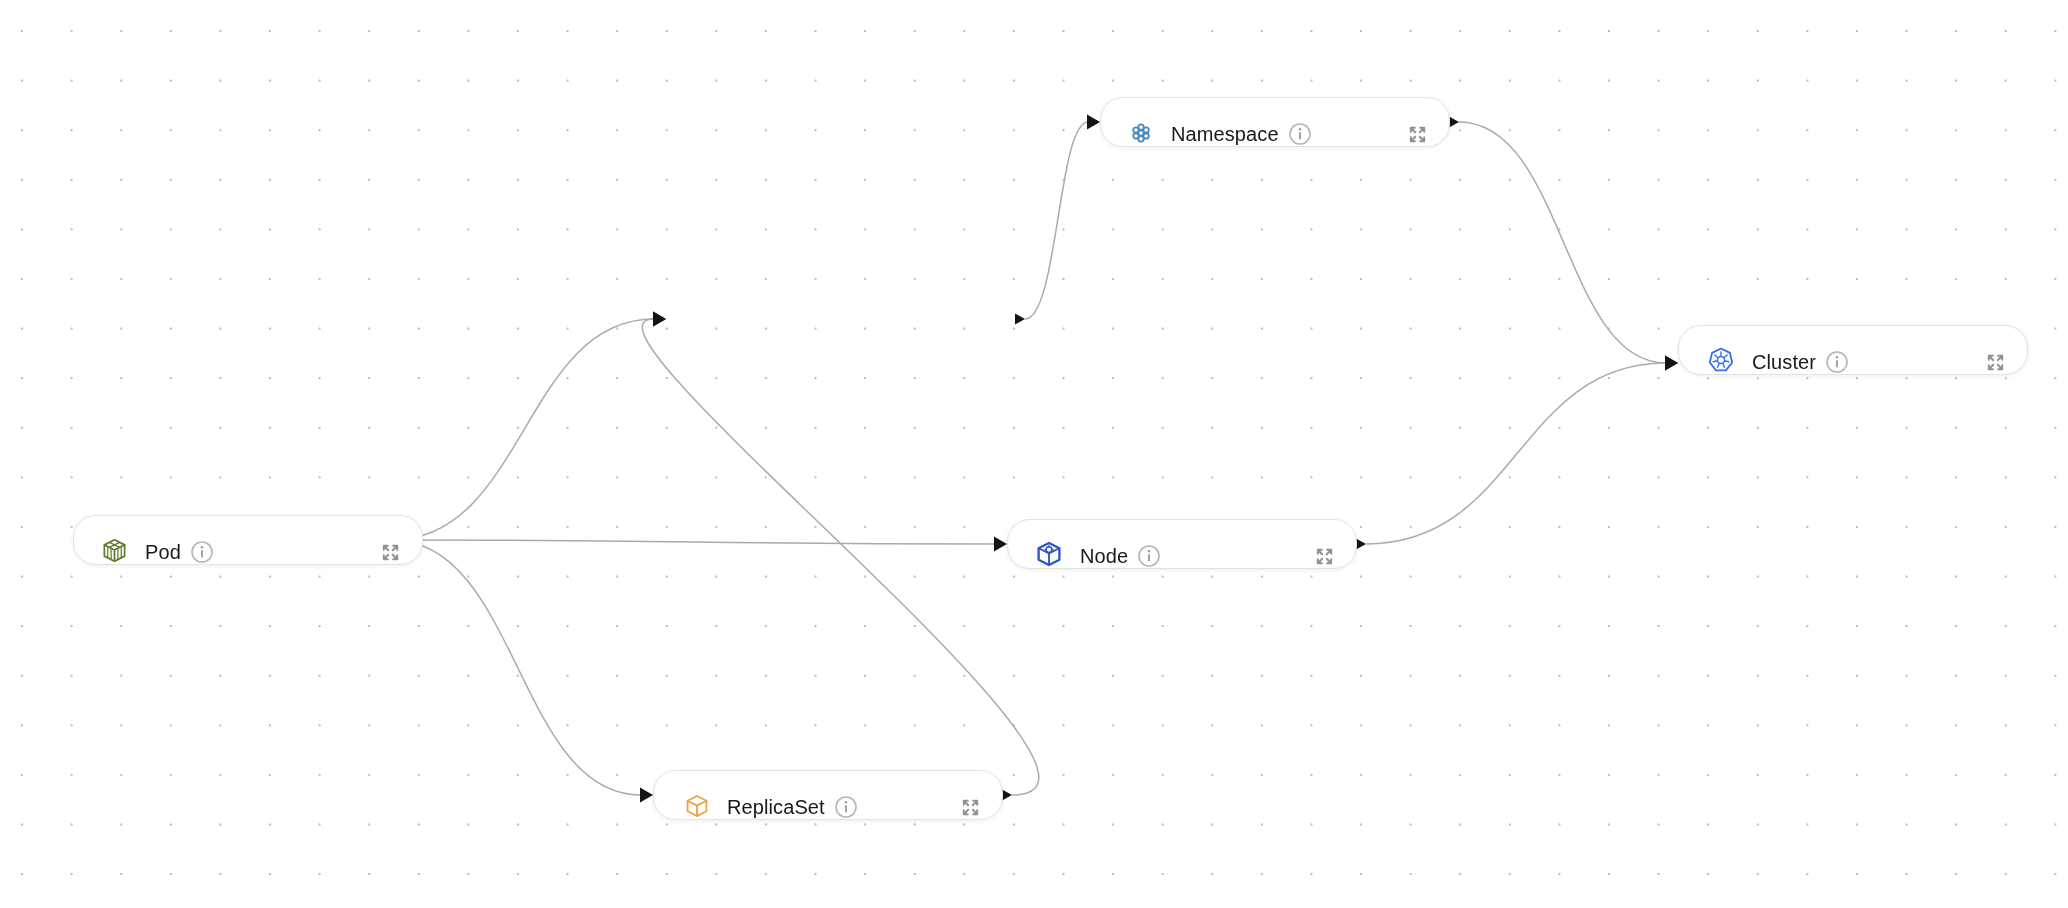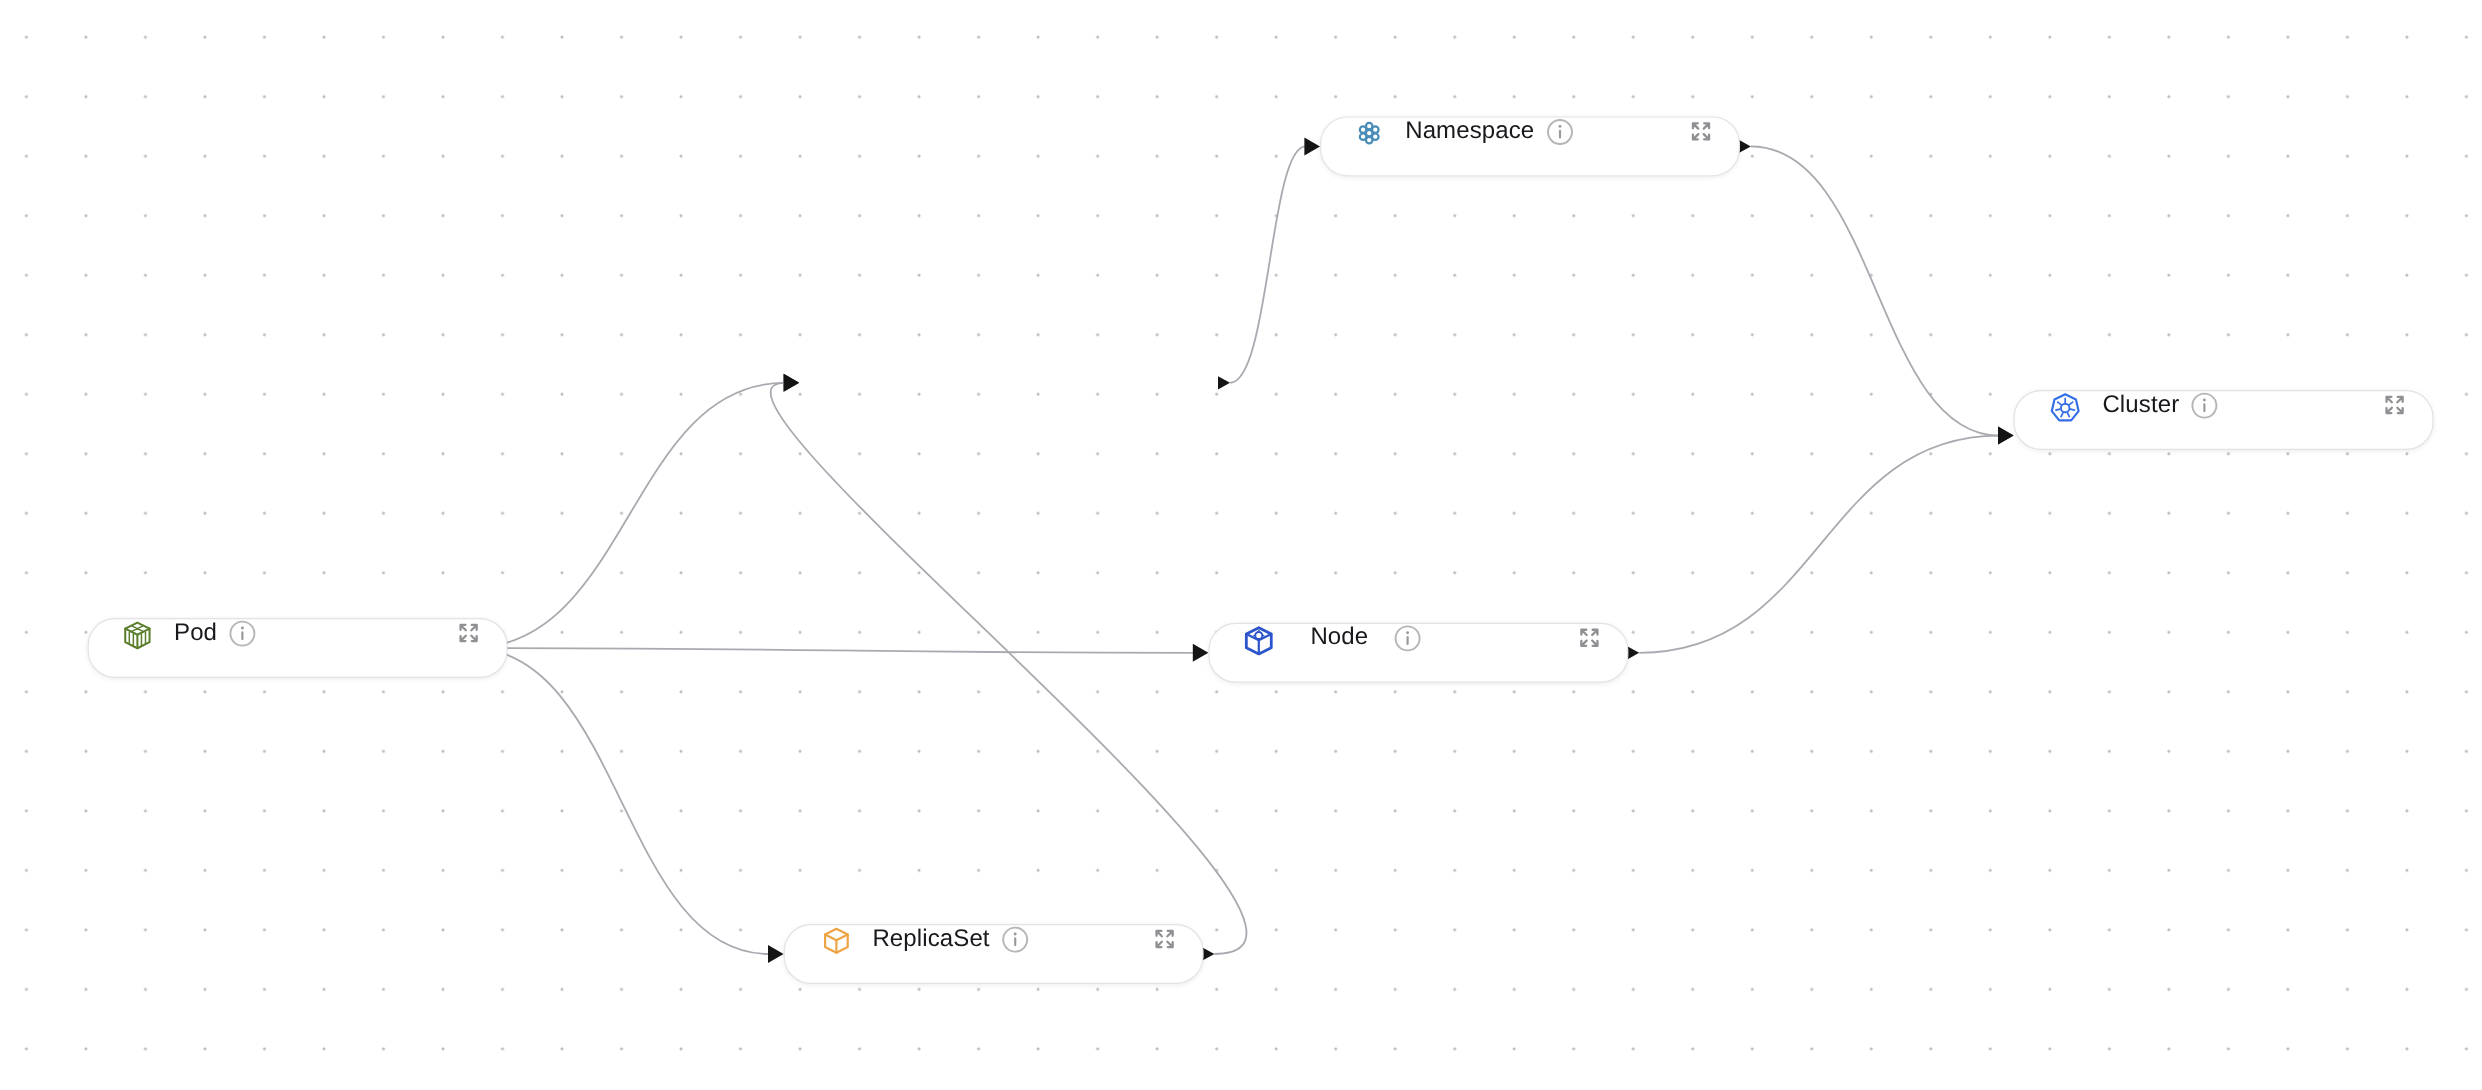--- a/index.html
+++ b/index.html
@@ -10,21 +10,21 @@
     background:#ffffff;
     background-image:radial-gradient(circle,#bcbcc0 1.15px,transparent 1.4px);
     background-size:49.6px 49.6px;
     background-position:-2.8px 6.2px;
     font-family:"Liberation Sans",sans-serif;
   }
   .edges{position:absolute;left:0;top:0;pointer-events:none;}
   .node{
     position:absolute;
     box-sizing:border-box;
-    display:flex;align-items:flex-start;
+    display:flex;align-items:flex-end;
     background:#ffffff;
     border:1px solid #e3e3e6;
     border-radius:23px;
     box-shadow:0 1px 4px rgba(20,20,25,.08);
     padding:0 20px 0 27px;
     cursor:default;
   }
   .icon{display:flex;align-items:center;margin-right:17px;flex:0 0 auto;}
   .label{font-size:20px;color:#18181d;letter-spacing:.1px;white-space:nowrap;}
   .info{display:flex;align-items:center;margin-left:9px;flex:0 0 auto;}
@@ -105,21 +105,21 @@
     <span class="expand">
       <svg viewBox="0 0 24 24" width="23" height="23" fill="none" stroke="#8f8f94" stroke-width="2" stroke-linecap="round" stroke-linejoin="round">
         <path d="M9.6 9.6 L5 5 M5 9.2 V5 H9.2"></path>
         <path d="M14.4 9.6 L19 5 M14.8 5 H19 V9.2"></path>
         <path d="M9.6 14.4 L5 19 M5 14.8 V19 H9.2"></path>
         <path d="M14.4 14.4 L19 19 M19 14.8 V19 H14.8"></path>
       </svg>
     </span>
   </div>
 
-  <div class="node" style="left: 1007px; top: 519px; width: 350px; height: 50px; gap: 12px;">
+  <div class="node" style="left: 1007px; top: 519px; width: 350px; height: 50px;">
     <span class="icon" style="color: rgb(44, 85, 204);">
       <svg viewBox="0 0 24 24" width="28" height="28" fill="none" stroke="currentColor" stroke-width="2" stroke-linejoin="round" stroke-linecap="round">
         <path d="M12 2.6 L20.9 7.1 V16.9 L12 21.4 L3.1 16.9 V7.1 Z"></path>
         <path d="M3.1 7.1 L12 11.6 L20.9 7.1 M12 11.6 V21.4" stroke-width="1.6"></path>
         <circle cx="12" cy="8.2" r="2.5" stroke-width="1.3"></circle>
         <path d="M12 5.7 V4.7 M14.5 8.2 H15.5 M12 10.7 V11.6 M9.5 8.2 H8.5" stroke-width="1.1"></path>
       </svg>
     </span>
     <span class="label">Node</span>
     <span class="info">

